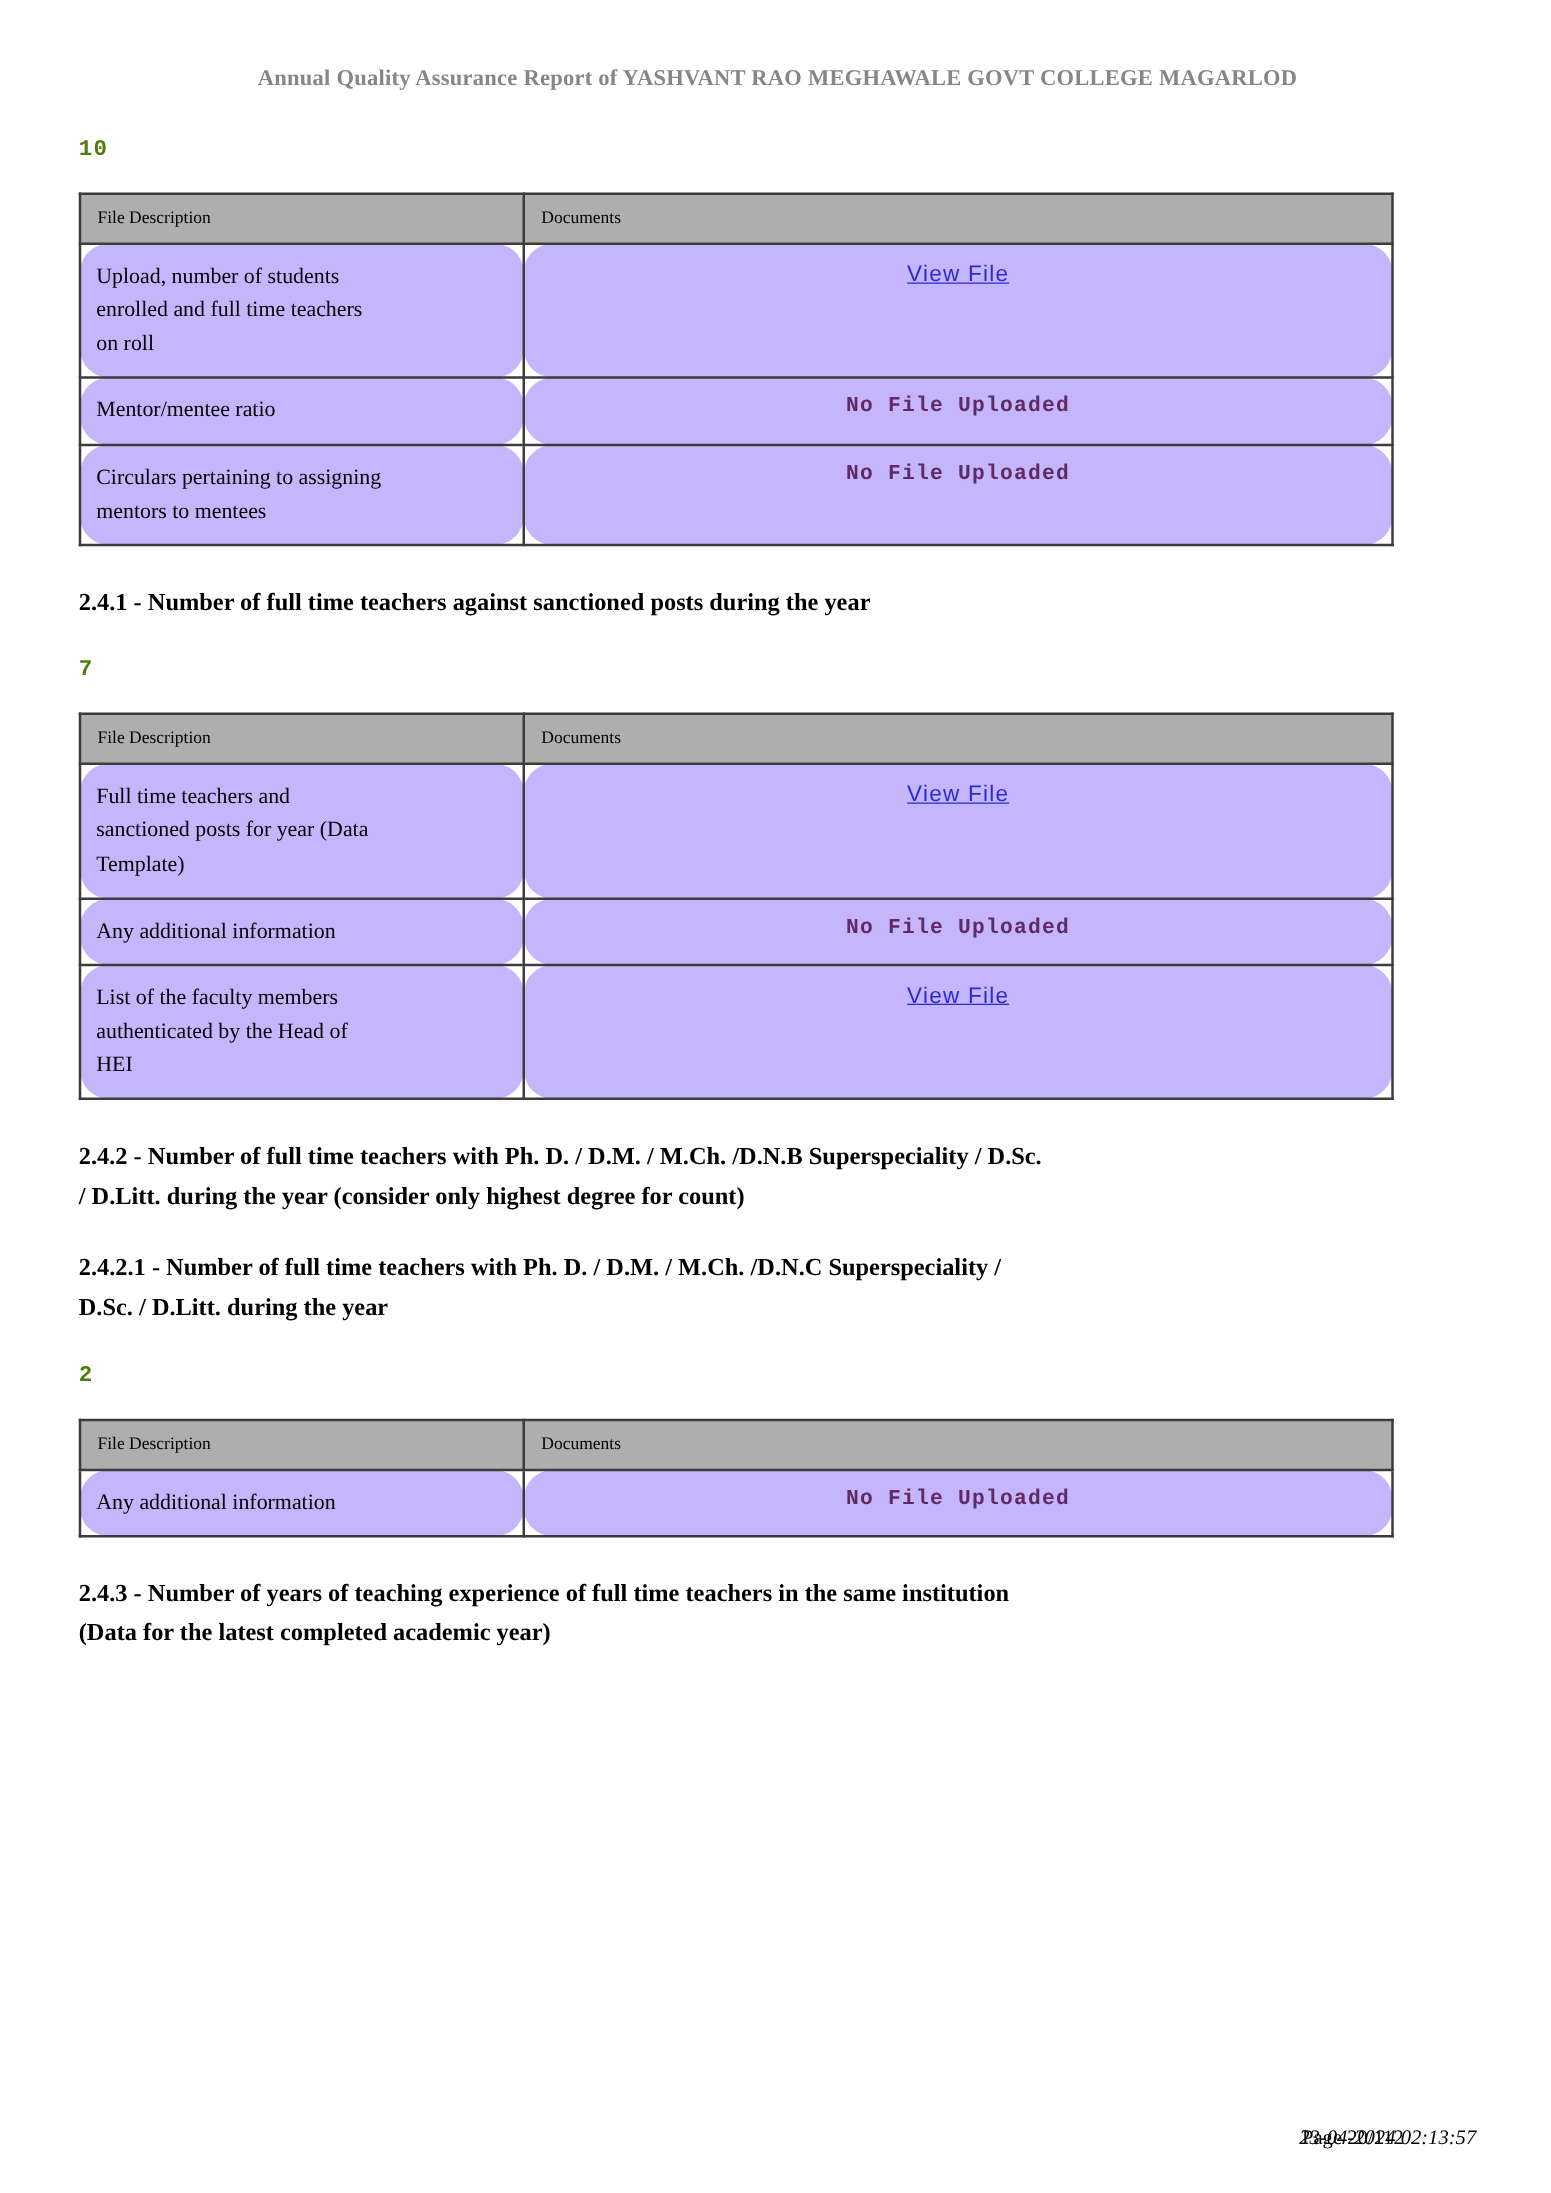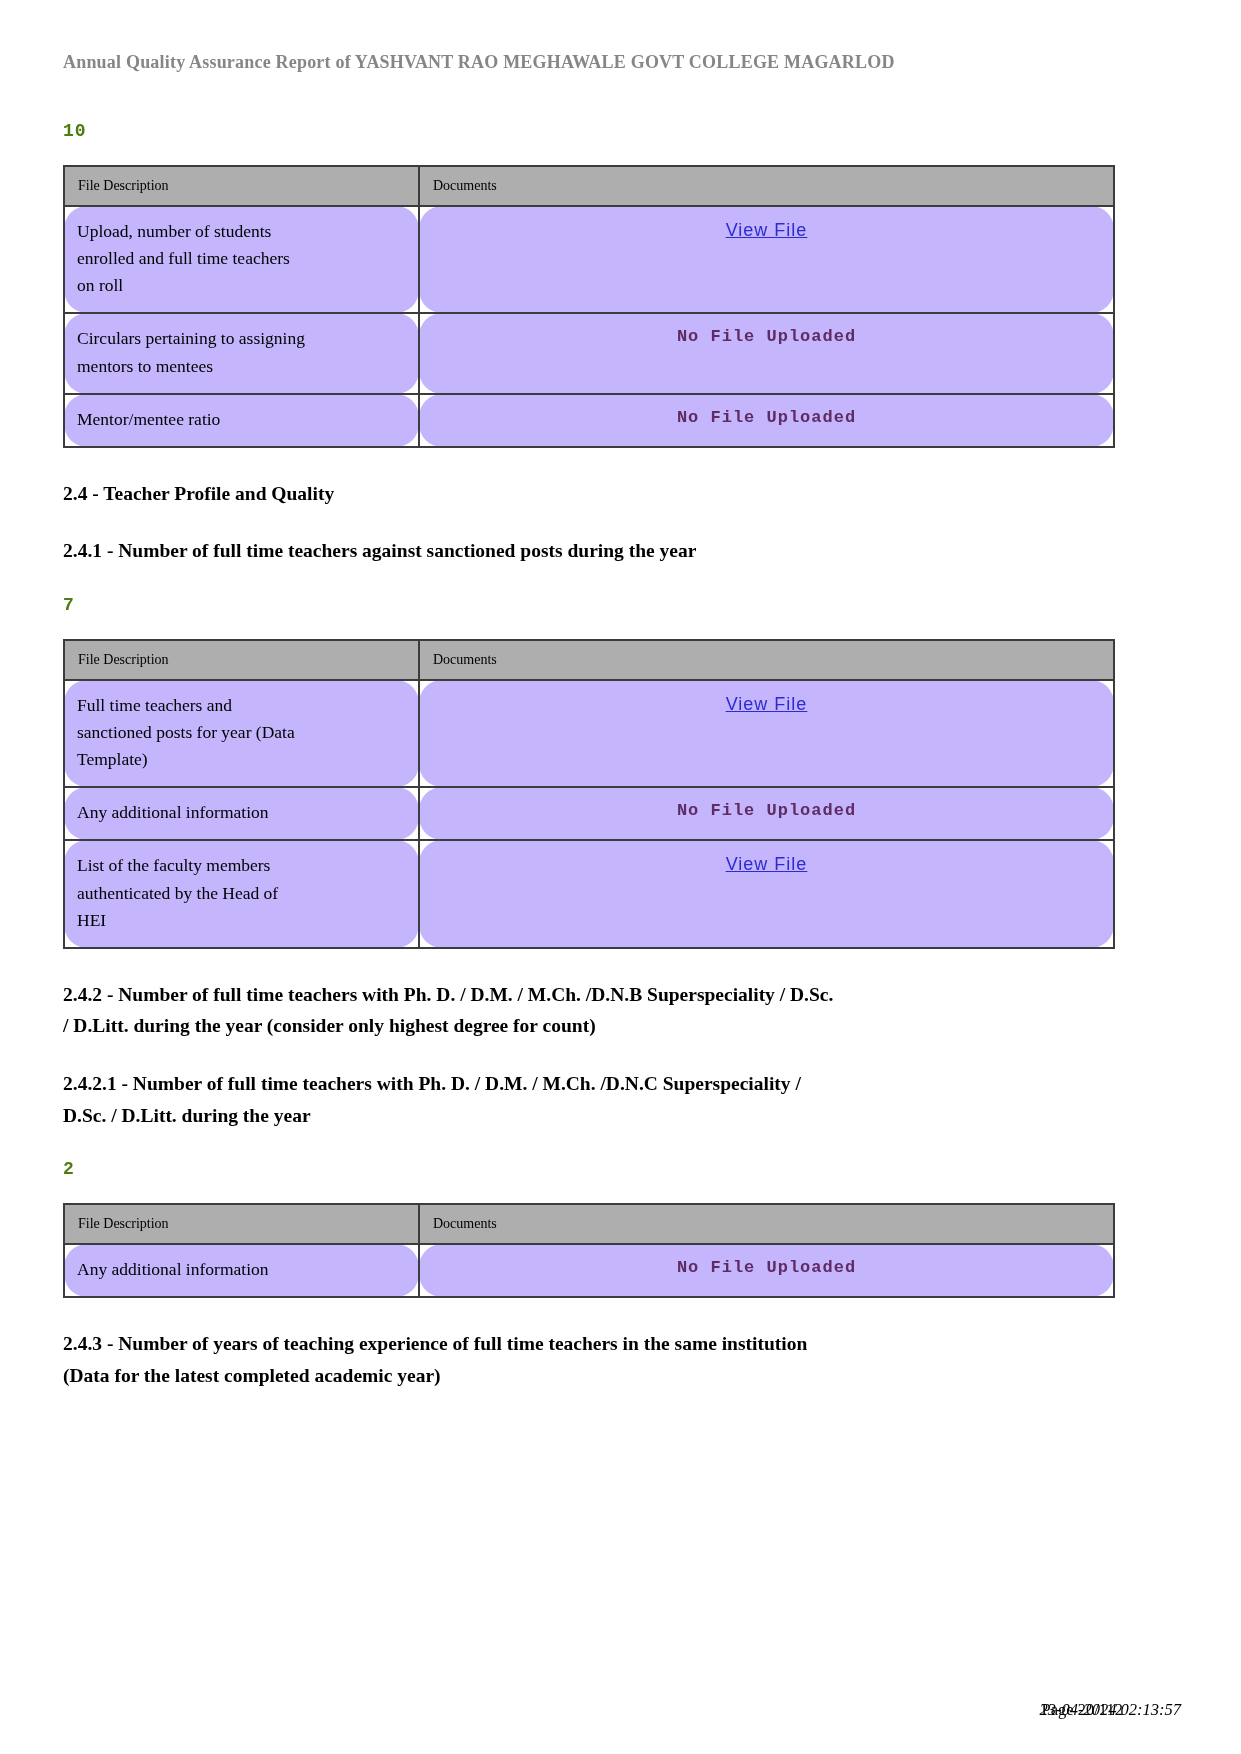--- a/index.html
+++ b/index.html
@@ -9,26 +9,26 @@
   .page {
     width: 1241px;
     min-height: 1754px;
     padding: 52px 60px 34px 63px;
     display: flex;
     flex-direction: column;
     background: #ffffff;
   }
 
   .doc-header {
-    text-align: left;
+    text-align: center;
     color: #868686;
     font-weight: bold;
     font-size: 18px;
     letter-spacing: 0.2px;
-    margin-bottom: 48px;
+    margin-bottom: 37px;
   }
 
   .count {
     font-family: "Liberation Mono", "DejaVu Sans Mono", monospace;
     font-weight: bold;
     font-size: 18px;
     color: #4d7c0f;
     margin-bottom: 24px;
     letter-spacing: 1px;
   }
@@ -112,32 +112,31 @@
       </tr>
     </thead>
     <tbody>
       <tr>
         <td class="desc">Upload, number of students
 enrolled and full time teachers
 on roll</td>
         <td class="doc"><a href="#" class="view-file">View File</a></td>
       </tr>
       <tr>
+        <td class="desc">Mentor/mentee ratio</td>
+        <td class="doc"><span class="no-file">No File Uploaded</span></td>
+      </tr>
+      <tr>
         <td class="desc">Circulars pertaining to assigning
 mentors to mentees</td>
         <td class="doc"><span class="no-file">No File Uploaded</span></td>
       </tr>
-      <tr>
-        <td class="desc">Mentor/mentee ratio</td>
-        <td class="doc"><span class="no-file">No File Uploaded</span></td>
-      </tr>
     </tbody>
   </table>
 
-  <div class="section-heading">2.4 - Teacher Profile and Quality</div>
   <div class="section-heading">2.4.1 - Number of full time teachers against sanctioned posts during the year</div>
 
   <div class="count gap-top">7</div>
 
   <table class="doc-table">
     <colgroup>
         <col class="c1">
         <col class="c2">
       </colgroup>
     <thead>

